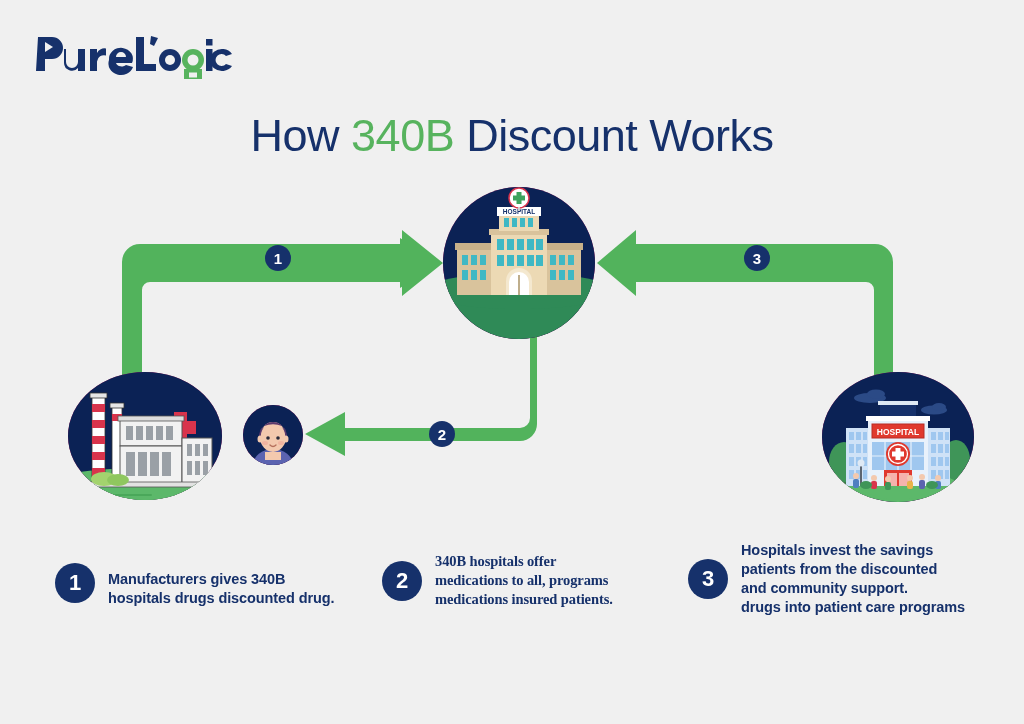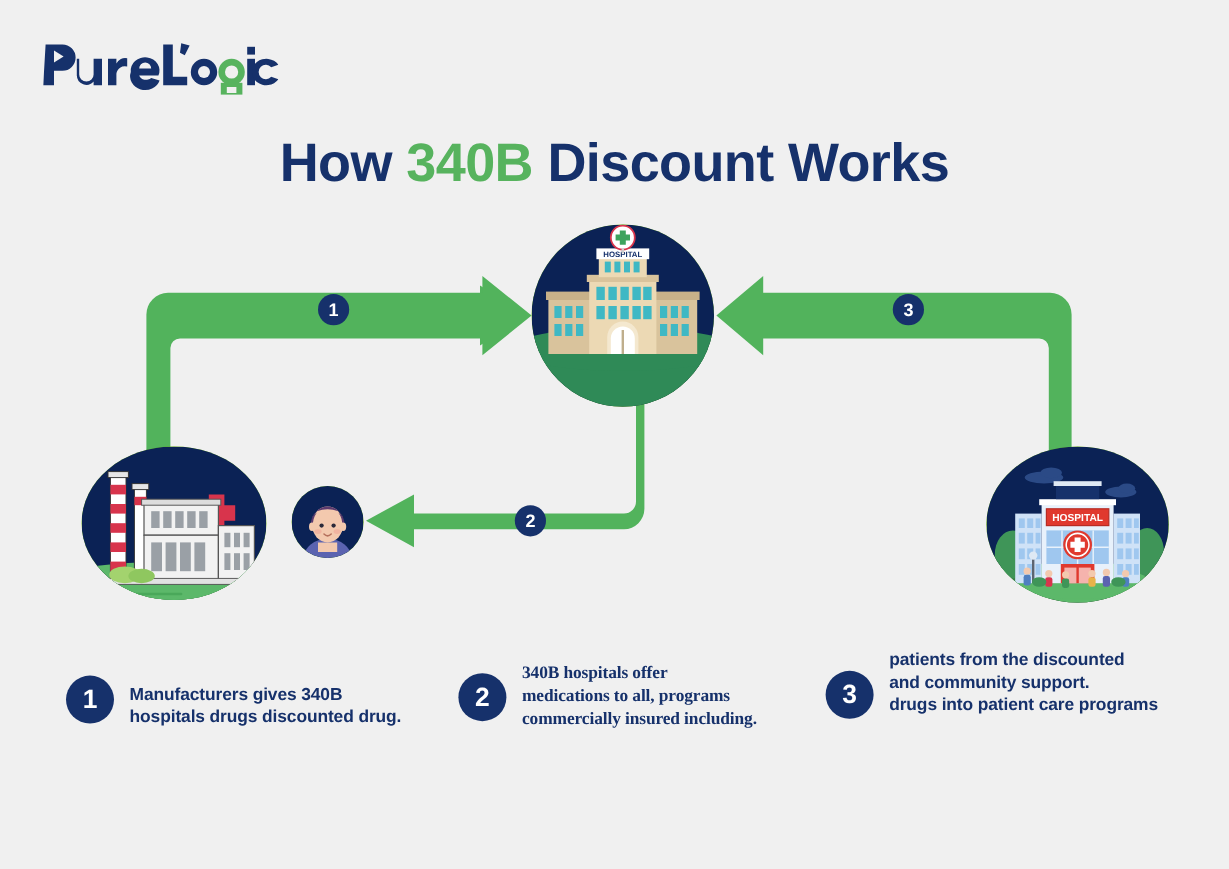--- a/index.html
+++ b/index.html
@@ -12,30 +12,30 @@
   }
   #stage{position:absolute;inset:0;}
 
   
   .logo{position:absolute;left:36px;top:33px;height:46px;display:flex;align-items:flex-end;}
   .logo svg{display:block;}
 
   
   .title{
     position:absolute;top:110px;left:0;width:1024px;text-align:center;
-    font-size:45px;font-weight:bold;letter-spacing:-0.5px;
+    font-size:45px;font-weight:normal;letter-spacing:-0.5px;
     color:#16316b;white-space:nowrap;
   }
   .title .hl{color:#57b35e;}
 
   
   #flow{position:absolute;left:0;top:0;width:1024px;height:724px;}
 
   
-  .scene{position:absolute;border-radius:50%;overflow:hidden;background:#84cc16;}
+  .scene{position:absolute;border-radius:50%;overflow:hidden;background:#be185d;}
   #scene-hospital-top{left:443px;top:187px;width:152px;height:152px;}
   #scene-factory{left:68px;top:372px;width:154px;height:128px;border-radius:50%;}
   #scene-hospital-right{left:822px;top:372px;width:152px;height:130px;}
   #scene-patient{left:243px;top:405px;width:60px;height:60px;}
 
   .scene-inner{position:absolute;inset:0;}
 
   
   .badge{
     position:absolute;border-radius:50%;background:#16316b;color:#fff;
@@ -388,27 +388,28 @@
         <div>Manufacturers gives 340B</div>
         <div>hospitals drugs discounted drug.</div>
       </div>
     </div>
 
     <div class="legend-item" id="legend-2">
       <div class="legend-badge">2</div>
       <div class="legend-text">
         <div>340B hospitals offer</div>
         <div>medications to all, programs</div>
-        <div>commercially insured including.</div>
+        <div>medications insured patients.</div>
       </div>
     </div>
 
     <div class="legend-item" id="legend-3">
       <div class="legend-badge">3</div>
       <div class="legend-text">
+        <div>Hospitals invest the savings</div>
         <div>patients from the discounted</div>
         <div>and community support.</div>
         <div>drugs into patient care programs</div>
       </div>
     </div>
 
   </div>
 
 </div>
 

